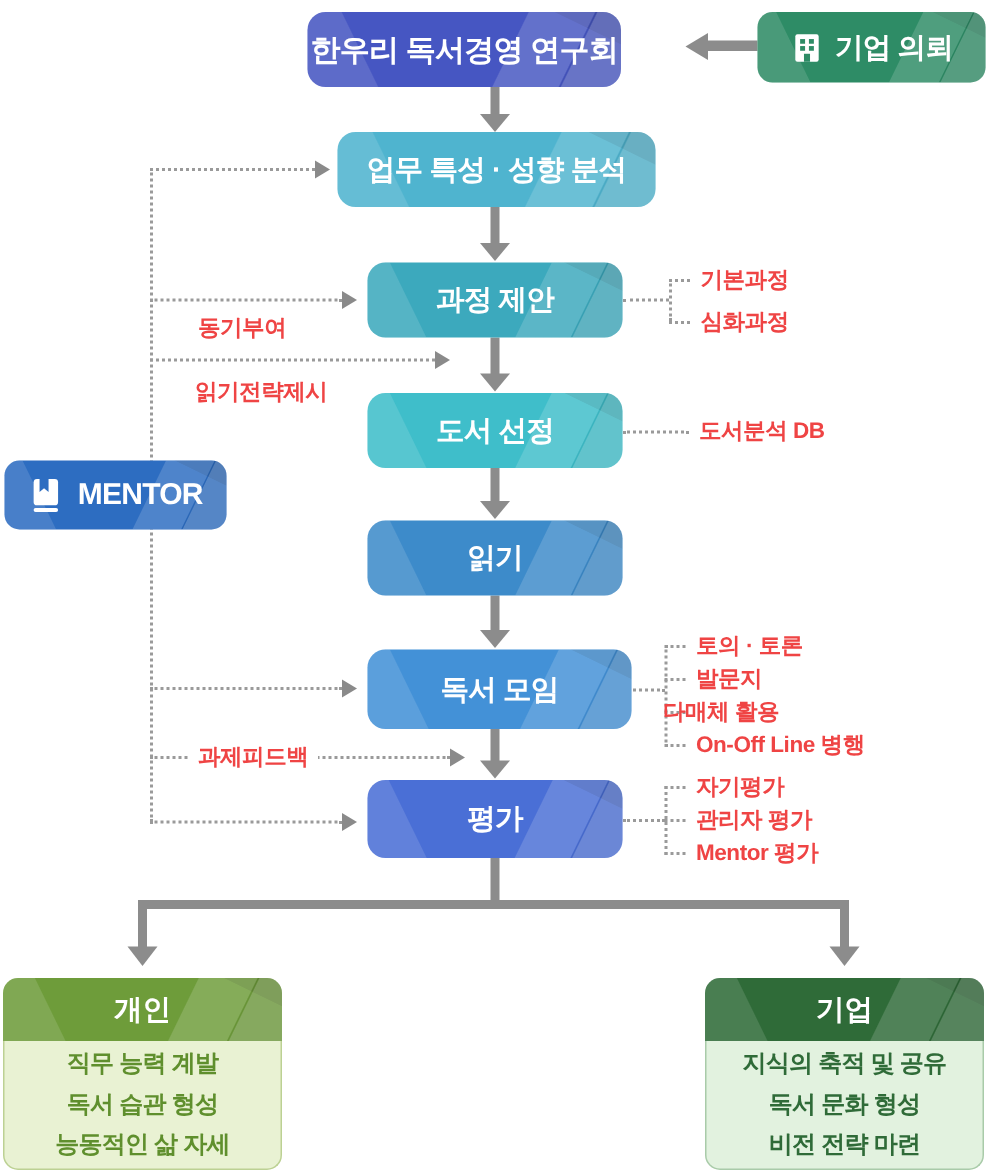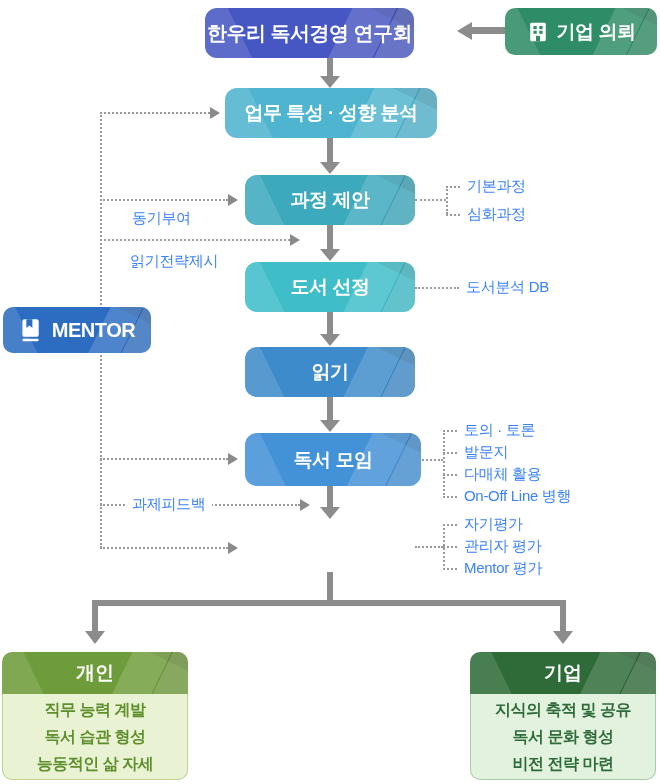--- a/index.html
+++ b/index.html
@@ -58,21 +58,21 @@
   .head-left{position:absolute;width:0;height:0;z-index:1;
     border-top:9px solid transparent;border-bottom:9px solid transparent;border-right:15px solid #8C8C8C;}
 
   
   .dot-h{position:absolute;height:0;border-top:2px dotted #9A9A9A;z-index:1;}
   .dot-v{position:absolute;width:0;border-left:2px dotted #9A9A9A;z-index:1;}
   .dhead-r{position:absolute;width:0;height:0;z-index:1;
     border-top:6px solid transparent;border-bottom:6px solid transparent;border-left:10px solid #8A8A8A;}
 
   
-  .side-lbl{position:absolute;font-size:15px;color:#3b82f6;z-index:3;white-space:nowrap;letter-spacing:-0.3px;}
+  .side-lbl{position:absolute;font-size:15px;color:#ef4444;z-index:3;white-space:nowrap;letter-spacing:-0.3px;font-weight:bold;}
   .on-line{background:#ffffff;padding:0 6px;text-align:right;}
 </style>
 </head>
 <body>
 
 <div class="canvas">
 
   <div class="dot-v" style="left:100px;top:112px;height:436px;"></div>
 
   <div class="dot-h" style="left:100px;top:112px;width:110px;"></div>
@@ -136,21 +136,21 @@
   <span class="side-lbl" style="left:466px;top:278px;">도서분석 DB</span>
 
   <div class="dot-h" style="left:415px;top:459px;width:28px;"></div>
   <div class="dot-v" style="left:443px;top:430px;height:68px;"></div>
   <div class="dot-h" style="left:443px;top:430px;width:14px;"></div>
   <div class="dot-h" style="left:443px;top:452px;width:14px;"></div>
   <div class="dot-h" style="left:443px;top:474px;width:14px;"></div>
   <div class="dot-h" style="left:443px;top:496px;width:14px;"></div>
   <span class="side-lbl" style="left:464px;top:421px;">토의 · 토론</span>
   <span class="side-lbl" style="left:464px;top:443px;">발문지</span>
-  <span class="side-lbl" style="left:464px;top:465px;">다매체 활용</span>
+  <span class="side-lbl" style="left:442px;top:465px;">다매체 활용</span>
   <span class="side-lbl" style="left:464px;top:487px;">On-Off Line 병행</span>
 
   <div class="dot-h" style="left:415px;top:546px;width:28px;"></div>
   <div class="dot-v" style="left:443px;top:524px;height:46px;"></div>
   <div class="dot-h" style="left:443px;top:524px;width:14px;"></div>
   <div class="dot-h" style="left:443px;top:546px;width:14px;"></div>
   <div class="dot-h" style="left:443px;top:568px;width:14px;"></div>
   <span class="side-lbl" style="left:464px;top:515px;">자기평가</span>
   <span class="side-lbl" style="left:464px;top:537px;text-align:right;">관리자 평가</span>
   <span class="side-lbl" style="left:464px;top:559px;">Mentor 평가</span>
@@ -184,20 +184,23 @@
   </div>
 
   <div class="box facet b-reading">
     <span class="lbl">읽기</span>
   </div>
 
   <div class="box facet b-meeting">
     <span class="lbl">독서 모임</span>
   </div>
 
+  <div class="box facet b-evaluation">
+    <span class="lbl">평가</span>
+  </div>
 
   <div class="box facet b-mentor">
     <svg width="24" height="26" viewBox="0 0 28 28">
       <rect x="4" y="1.5" width="19" height="20.5" rx="2.6" fill="#ffffff"></rect>
       <rect x="4" y="24.2" width="19" height="3" rx="1.5" fill="#ffffff"></rect>
       <path d="M8.6 1.5 h7 v10.2 l-3.5 -3 -3.5 3 z" fill="#2D6DC1"></path>
     </svg>
     <span class="lbl">MENTOR</span>
   </div>
 

